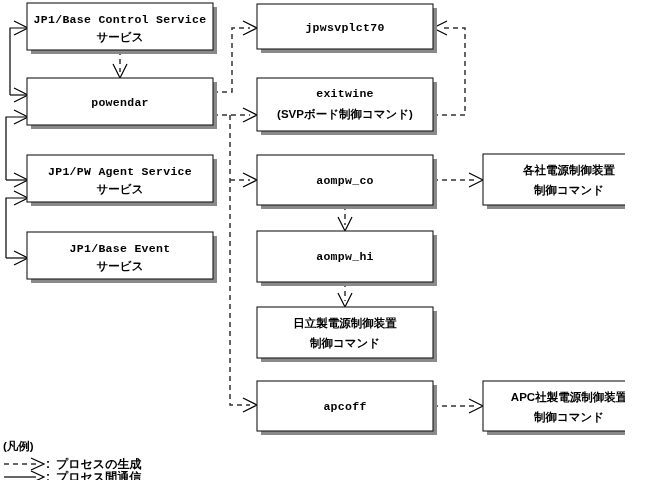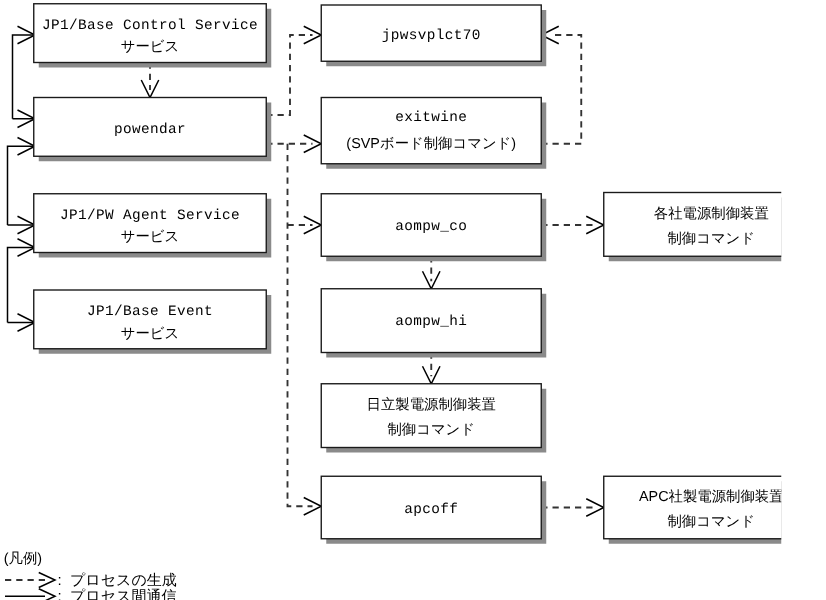--- a/index.html
+++ b/index.html
@@ -8,20 +8,21 @@
     padding: 0;
     background: #ffffff;
   }
   #canvas {
     position: relative;
     width: 625px;
     height: 480px;
     background: #ffffff;
     font-family: "Liberation Sans", "DejaVu Sans", sans-serif;
     overflow: hidden;
+    font-weight: bold;
   }
   svg#diagram {
     position: absolute;
     left: 0;
     top: 0;
     width: 661px;
     height: 480px;
   }
   .box-rect {
     fill: #ffffff;

